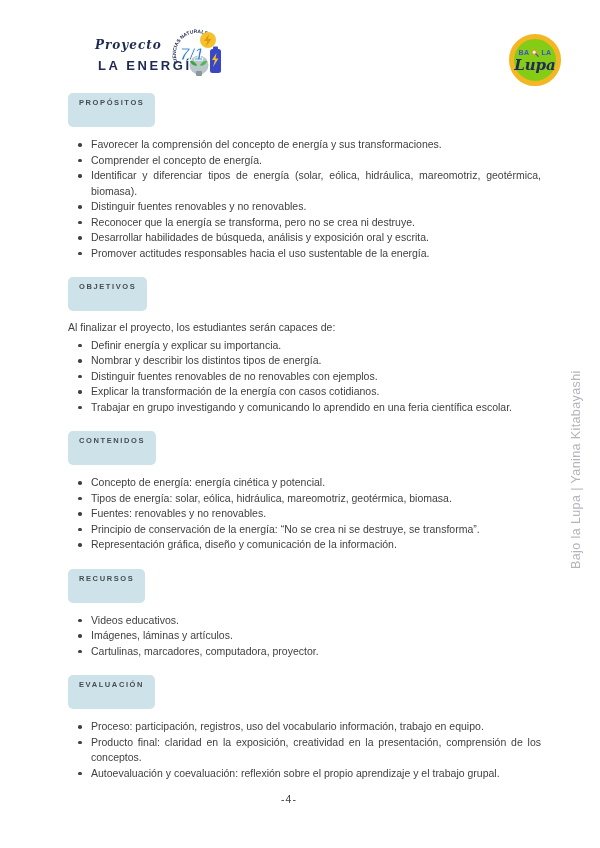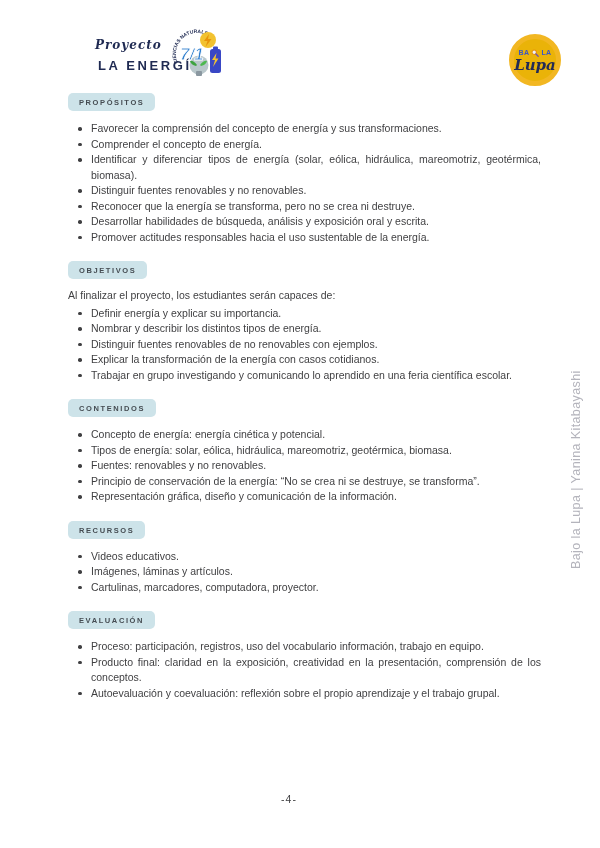--- a/index.html
+++ b/index.html
@@ -12,35 +12,35 @@
   .brand-title{
     font-family:"DejaVu Serif",serif;font-style:italic;font-weight:bold;
     font-size:12px;color:#1f2a52;letter-spacing:1px;line-height:22px;
   }
   .brand-subtitle{
     font-size:13px;letter-spacing:2.6px;color:#1f2a52;margin-top:2px;padding-left:3px;font-weight:bold;
   }
   .emblem{position:absolute;left:172px;top:29px;width:54px;height:54px;}
   .lupa-logo{
     position:absolute;left:509px;top:34px;width:52px;height:52px;border-radius:50%;
-    border:5px solid #f2b722;background:#eab308;box-sizing:border-box;
+    border:5px solid #f2b722;background:#84cc16;box-sizing:border-box;
     display:flex;flex-direction:column;align-items:center;justify-content:center;gap:0;
   }
   .lupa-top{display:flex;align-items:center;gap:2px;font-size:7px;font-weight:bold;color:#3a56c4;letter-spacing:.4px;}
   .lupa-name{
     font-family:"DejaVu Serif",serif;font-style:italic;font-weight:bold;
     font-size:15px;color:#232a56;line-height:14px;margin-top:1px;
   }
   
   .content{position:absolute;left:68px;top:91px;width:473px;}
   .section{margin-bottom:14px;}
   .badge{
     display:inline-block;background:#cde3e9;color:#454c52;border-radius:5px;
     font-size:7.5px;font-weight:bold;letter-spacing:1.6px;
-    padding:5px 11px 4px 11px;margin-bottom:8px;
+    padding:5px 11px 20px 11px;margin-bottom:8px;
   }
   .intro{font-size:10.5px;line-height:15.5px;margin:1px 0 0 0;}
   ul.bullets{list-style:none;margin:2px 0 0 0;padding:0 0 0 10px;}
   ul.bullets li{
     position:relative;padding-left:13px;font-size:10.5px;line-height:15.5px;
     text-align:justify;
   }
   ul.bullets li::before{
     content:"";position:absolute;left:0;top:6px;width:3.5px;height:3.5px;border-radius:50%;
     background:#3f3f41;

